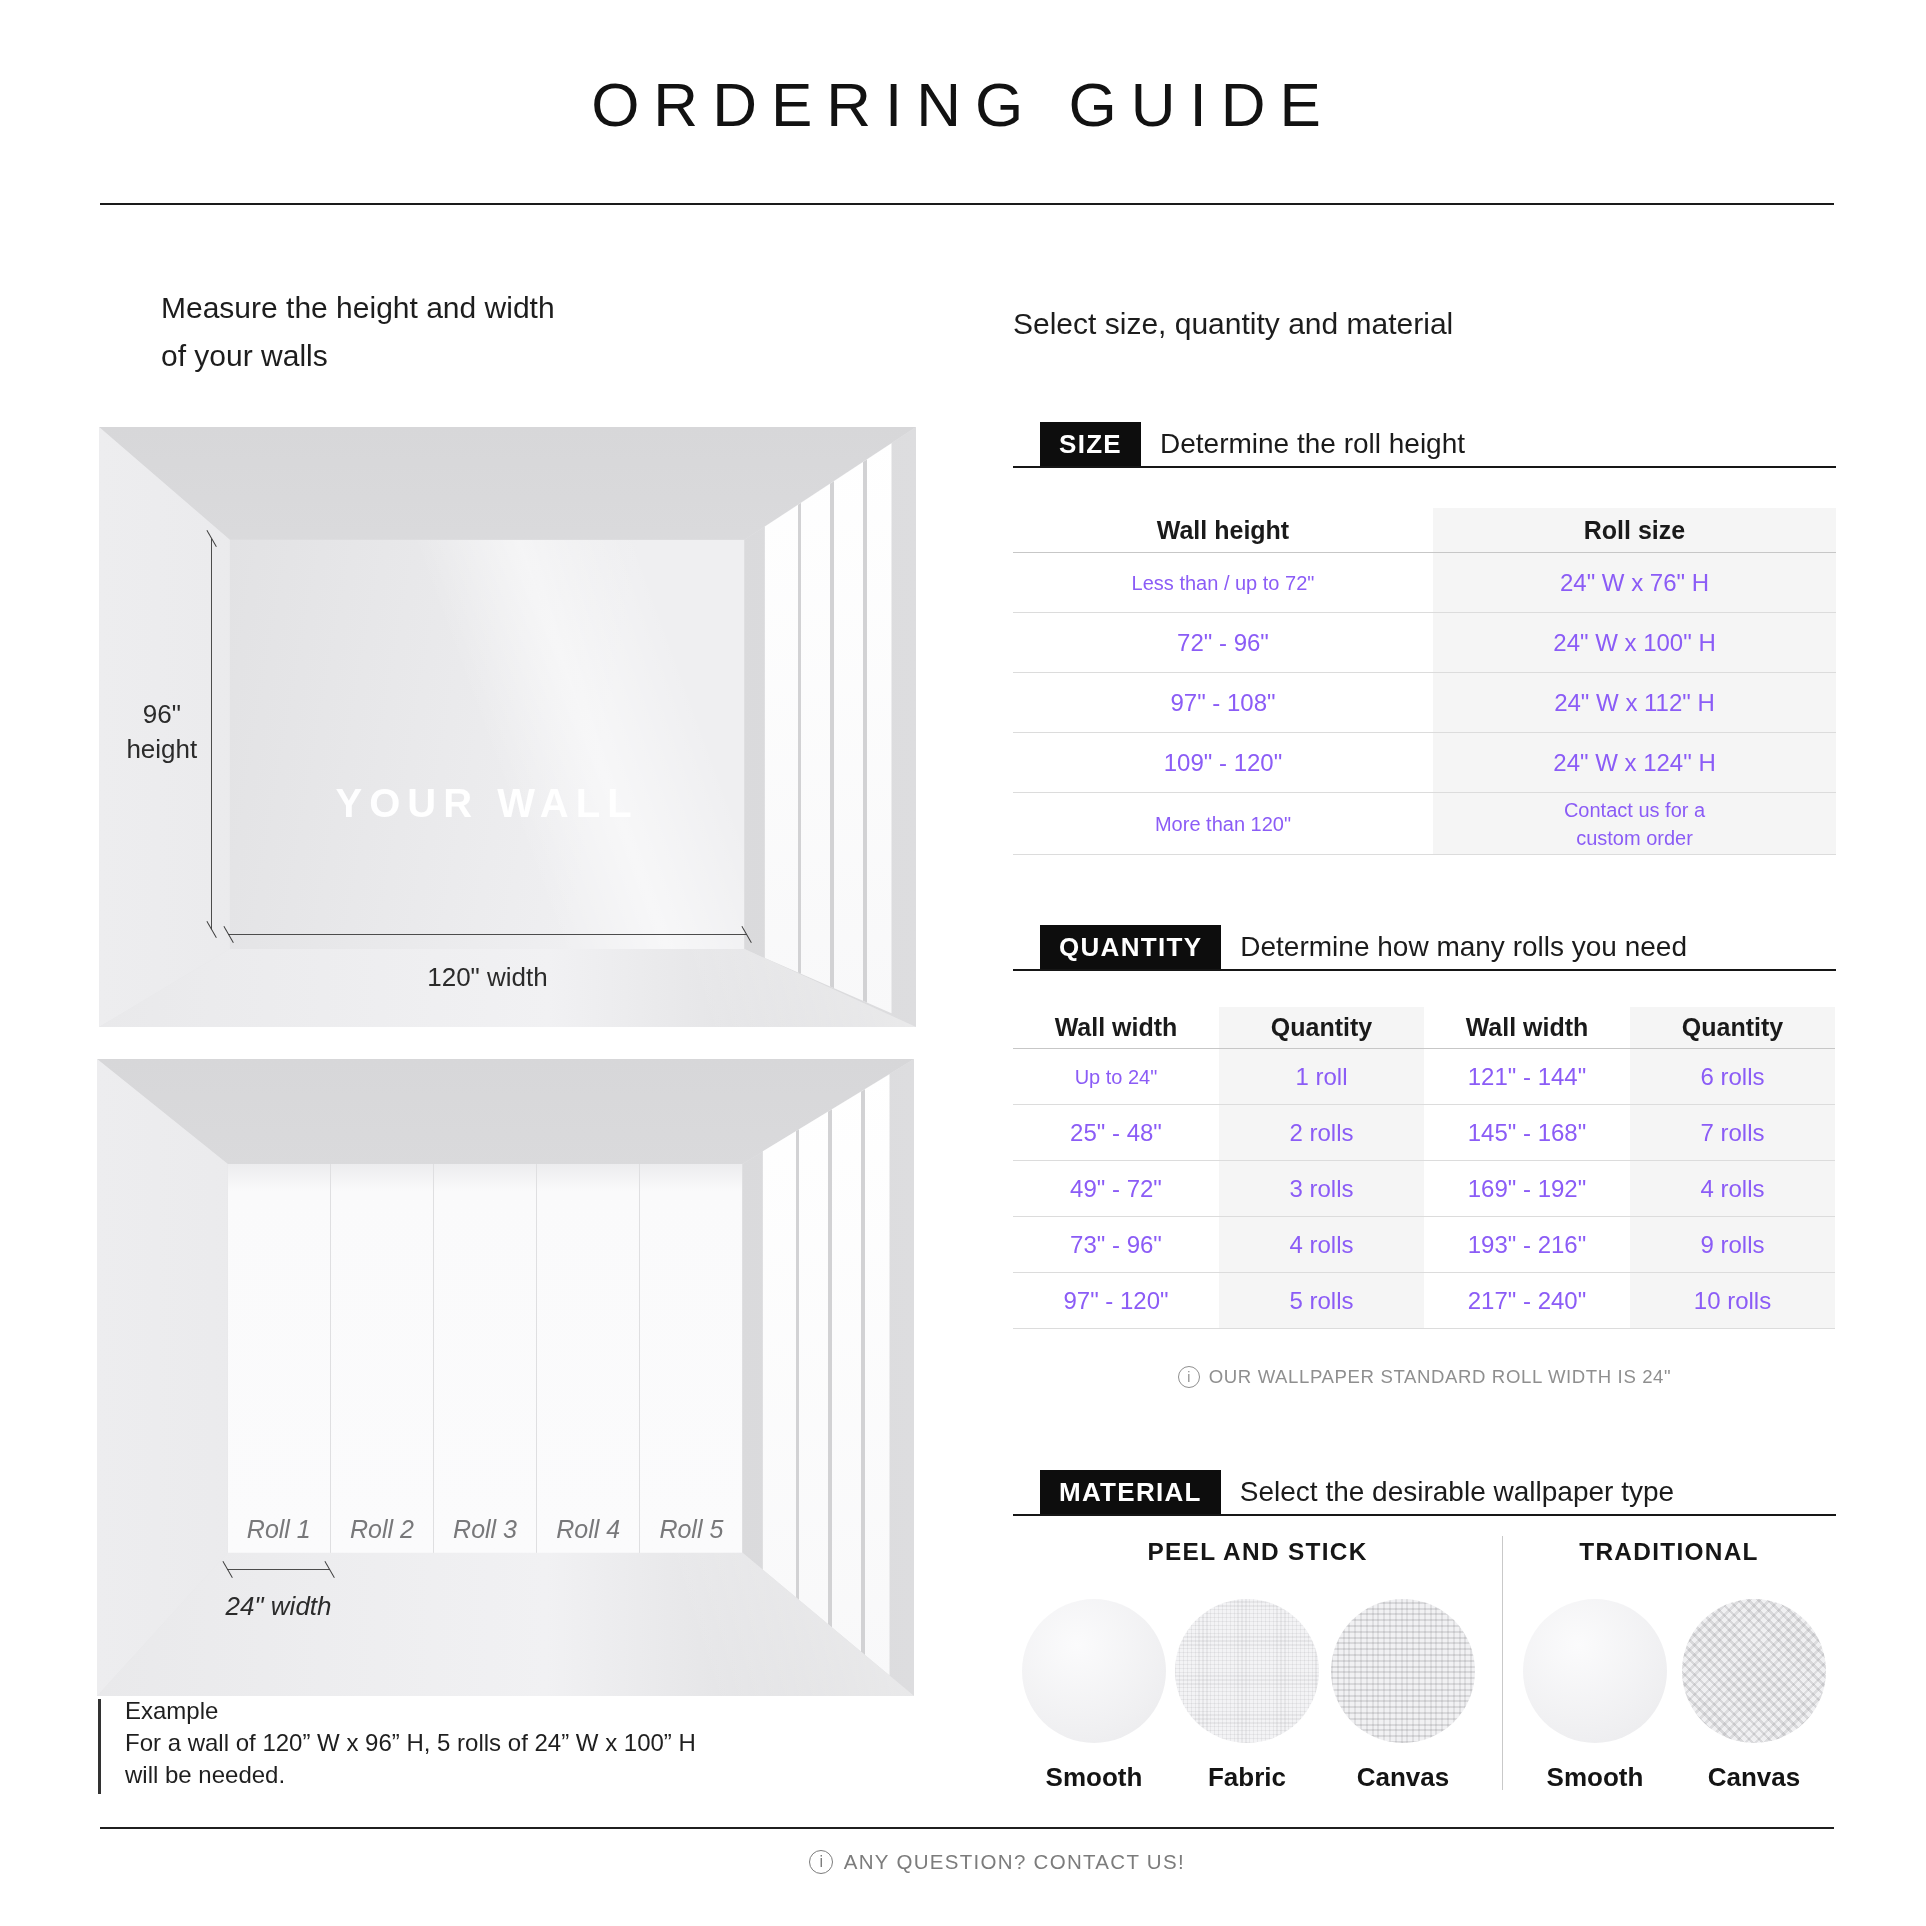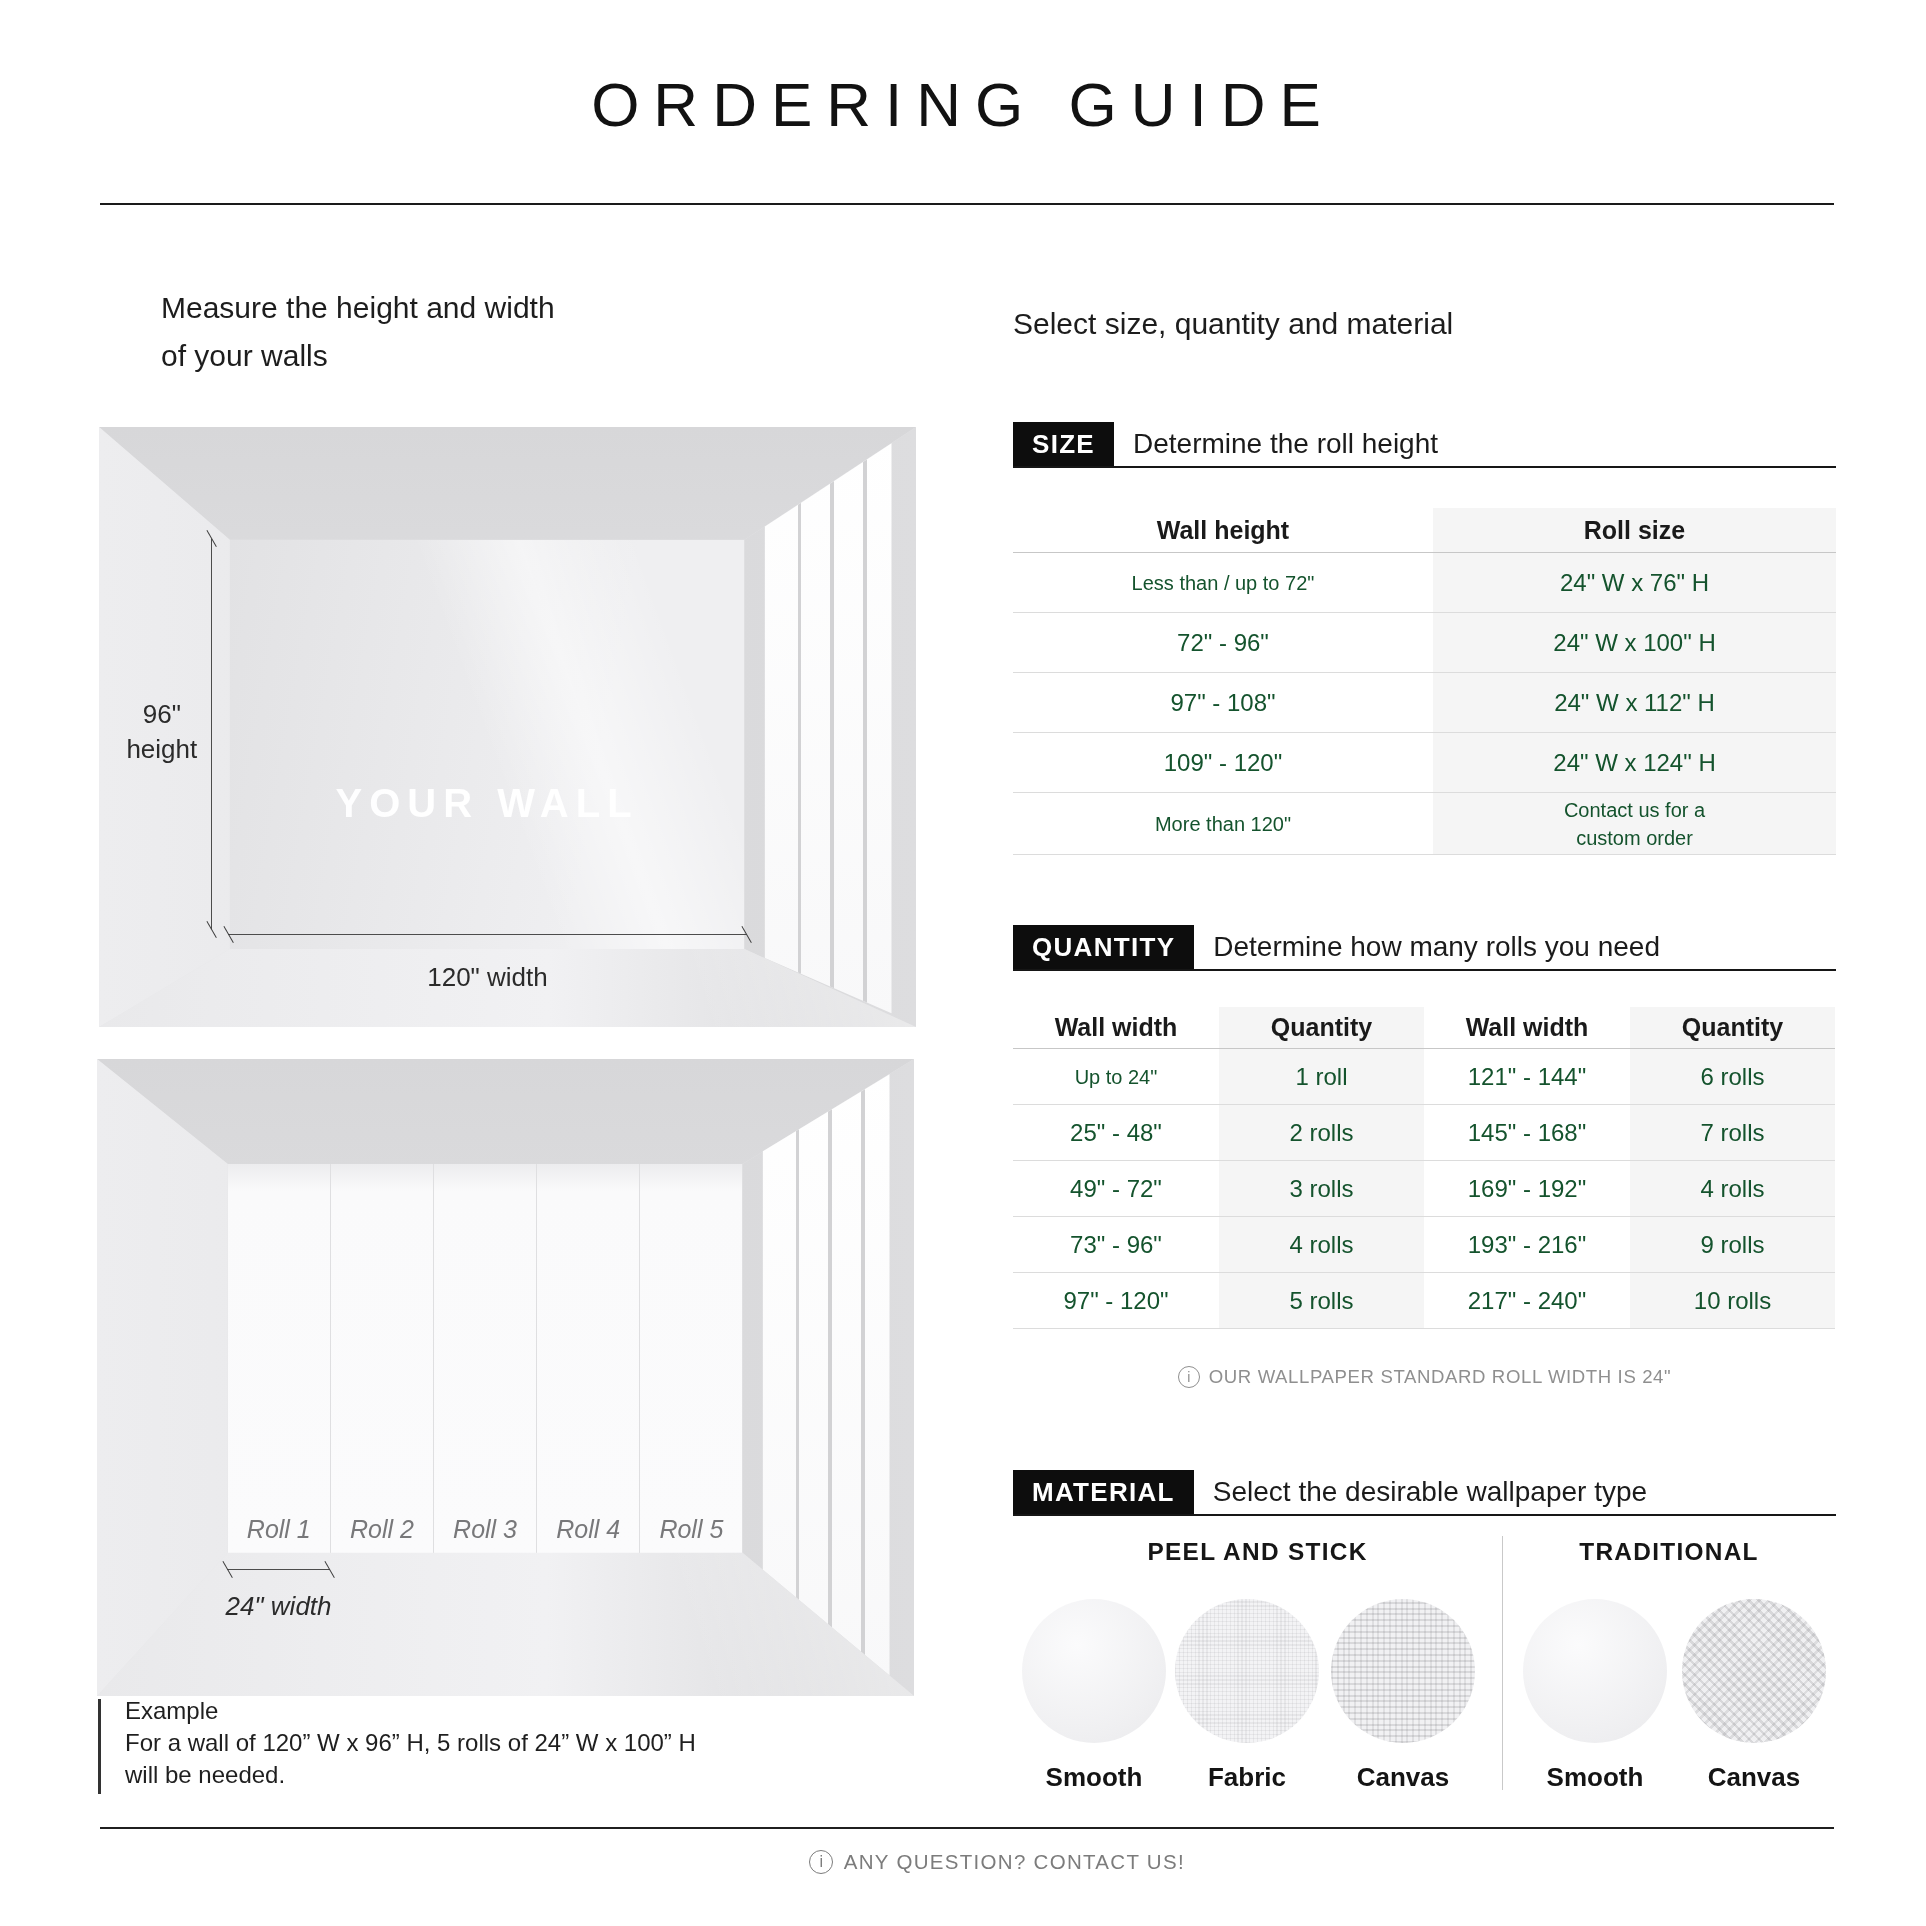--- a/index.html
+++ b/index.html
@@ -64,29 +64,29 @@
 
   
   .example { left:98px; top:1695px; width:803px; }
   .example-bar { position:absolute; left:0; top:3.9px; width:2.6px; height:95px; background:#333; }
   .example-text { margin-left:27px; font-size:24px; color:#1f1f1f; line-height:32px; }
 
   
   .section-head { left:1013px; width:823px; display:flex; align-items:center; gap:19px;
     border-bottom:2.6px solid #161616; }
   .badge { background:#0d0d0d; color:#ffffff; font-size:26px; font-weight:700;
-    letter-spacing:1.3px; padding:0 19px; height:44px; line-height:44px; display:inline-block; }
+    letter-spacing:1.3px; padding:0 19px; height:44px; line-height:44px; display:inline-block;margin-left:27px; }
   .section-subtitle { font-size:28px; font-weight:400; color:#1b1b1b; }
 
   .tbl { position:absolute; left:1013px; width:823px; display:grid; }
   .size-tbl { top:508px; grid-template-columns:420px 403px; grid-template-rows:45px 60px 60px 60px 60px 62px; }
   .qty-tbl  { top:1007px; grid-template-columns:206px 205px 206px 205px; grid-template-rows:42px 56px 56px 56px 56px 56px; }
   .cell { display:flex; align-items:center; justify-content:center; text-align:center; }
   .th { font-size:25px; font-weight:700; color:#1a1a1a; border-bottom:0.6px solid #c7c7c7; }
-  .td { font-size:24px; color:#14532d; border-bottom:0.6px solid #dcdcdc; line-height:28px; }
+  .td { font-size:24px; color:#8b5cf6; border-bottom:0.6px solid #dcdcdc; line-height:28px; }
   .td.small { font-size:20px; }
   .gray { background:#f5f5f5; }
 
   .roll-note { left:1013px; top:1348px; width:823px; display:flex; align-items:center;
     justify-content:center; gap:9px; color:#8f8f8f;margin-top:18px; }
   .roll-note-text { font-size:18.6px; letter-spacing:0.6px; }
   .info-icon { display:inline-flex; align-items:center; justify-content:center;
     border:1.3px solid #8f8f8f; border-radius:50%; width:22px; height:22px;
     font-size:14px; font-style:normal; color:#8f8f8f; flex:0 0 auto; }
   .info-icon::before { content:"i"; }

